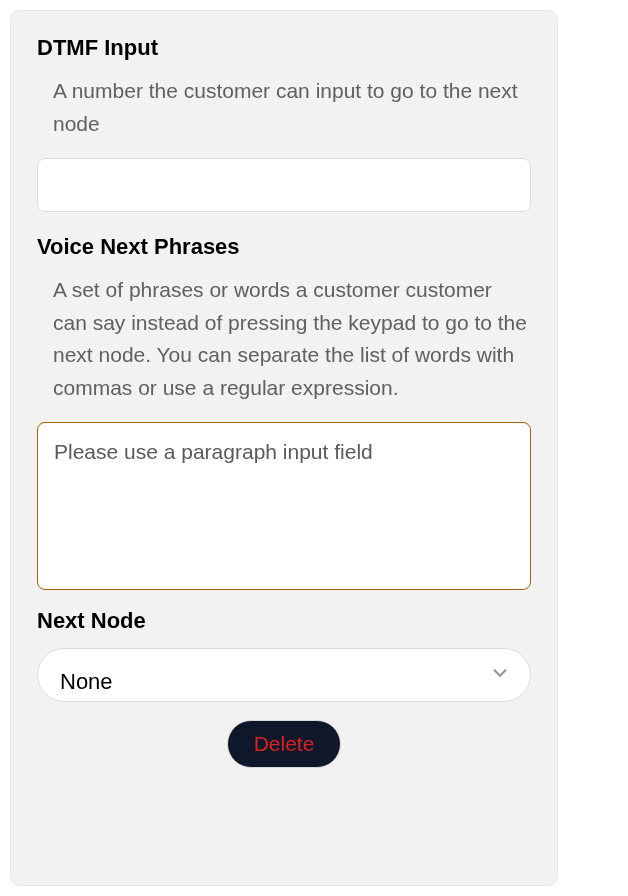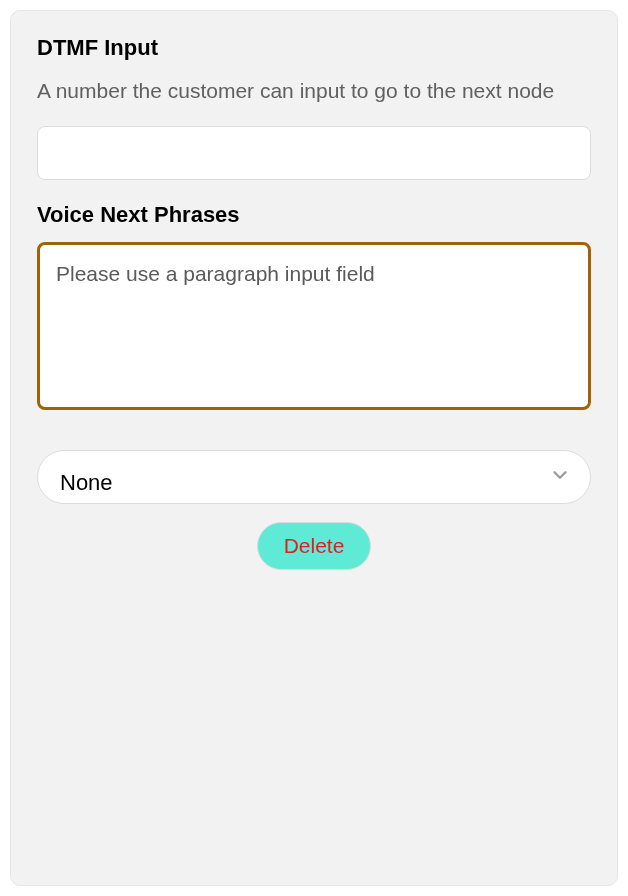--- a/index.html
+++ b/index.html
@@ -6,61 +6,61 @@
   html, body {
     margin: 0;
     padding: 0;
     width: 628px;
     height: 896px;
     font-family: -apple-system, BlinkMacSystemFont, "Segoe UI", Helvetica, Arial, sans-serif;
     background: #ffffff;
   }
   .panel {
     margin: 10px;
-    width: 608px;
+    width: 548px;
     height: 876px;
     background: #f2f2f2;
     border: 1px solid #e6e6e6;
     border-radius: 10px;
     padding: 24px 26px;
   }
   .section-title {
     font-size: 22px;
     font-weight: 700;
     color: #000000;
     margin: 0 0 14px 0;
   }
   .section-desc {
     font-size: 21px;
     line-height: 1.55;
     color: #606060;
-    margin: 0 0 18px 0;
+    margin: 0 0 18px 16px;
   }
   .text-input {
     width: 100%;
     height: 54px;
     border: 1px solid #dcdcdc;
     border-radius: 8px;
     background: #ffffff;
     font-size: 20px;
     padding: 0 16px;
     margin-bottom: 22px;
   }
   .textarea-input {
     width: 100%;
     height: 168px;
-    border: 3px solid #a16207;
+    border: 1px solid #a16207;
     border-radius: 8px;
     background: #ffffff;
     font-size: 21px;
     color: #111;
     padding: 14px 16px;
     resize: none;
     font-family: inherit;
-    margin-bottom: 36px;
+    margin-bottom: 14px;
     line-height: 1.4;
   }
   .textarea-input::placeholder {
     color: #5a5a5a;
   }
   .select-wrap {
     position: relative;
     width: 100%;
     margin-bottom: 18px;
   }
@@ -88,39 +88,41 @@
   }
   .delete-row {
     display: flex;
     justify-content: center;
   }
   .delete-btn {
     height: 48px;
     padding: 0 26px;
     border: 1px solid #dcdcdc;
     border-radius: 24px;
-    background: #5eead4;
+    background: #0f172a;
     color: #e02020;
     font-size: 21px;
     font-family: inherit;
     cursor: pointer;
   }
 </style>
 </head>
 <body>
 
 <div class="panel">
 
   <h3 class="section-title">DTMF Input</h3>
   <p class="section-desc">A number the customer can input to go to the next node</p>
   <input type="text" class="text-input" value="" style="">
 
   <h3 class="section-title">Voice Next Phrases</h3>
+  <p class="section-desc">A set of phrases or words a customer customer can say instead of pressing the keypad to go to the next node. You can separate the list of words with commas or use a regular expression.</p>
   <textarea class="textarea-input" placeholder="Please use a paragraph input field" style=""></textarea>
 
+  <h3 class="section-title">Next Node</h3>
 
   <div class="select-wrap">
     <select class="select-input">
       <option>None</option>
     </select>
     <span class="select-chevron">
       <svg width="22" height="22" viewBox="0 0 24 24" fill="none" stroke="#9a9a9a" stroke-width="2.5" stroke-linecap="round" stroke-linejoin="round">
         <polyline points="6 9 12 15 18 9"></polyline>
       </svg>
     </span>

